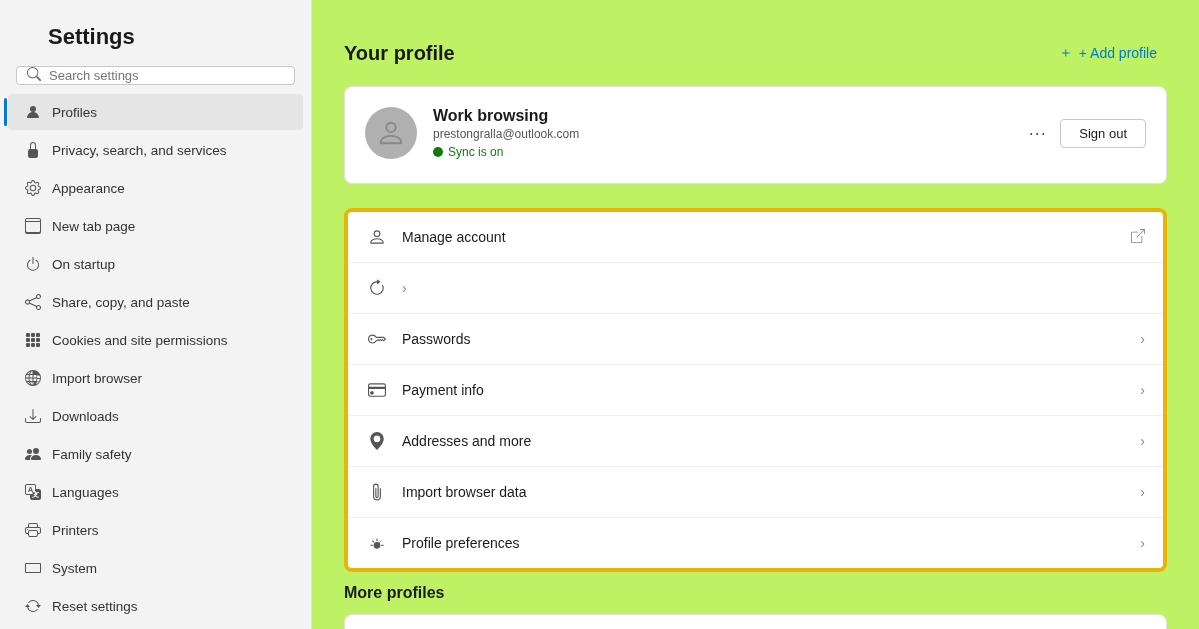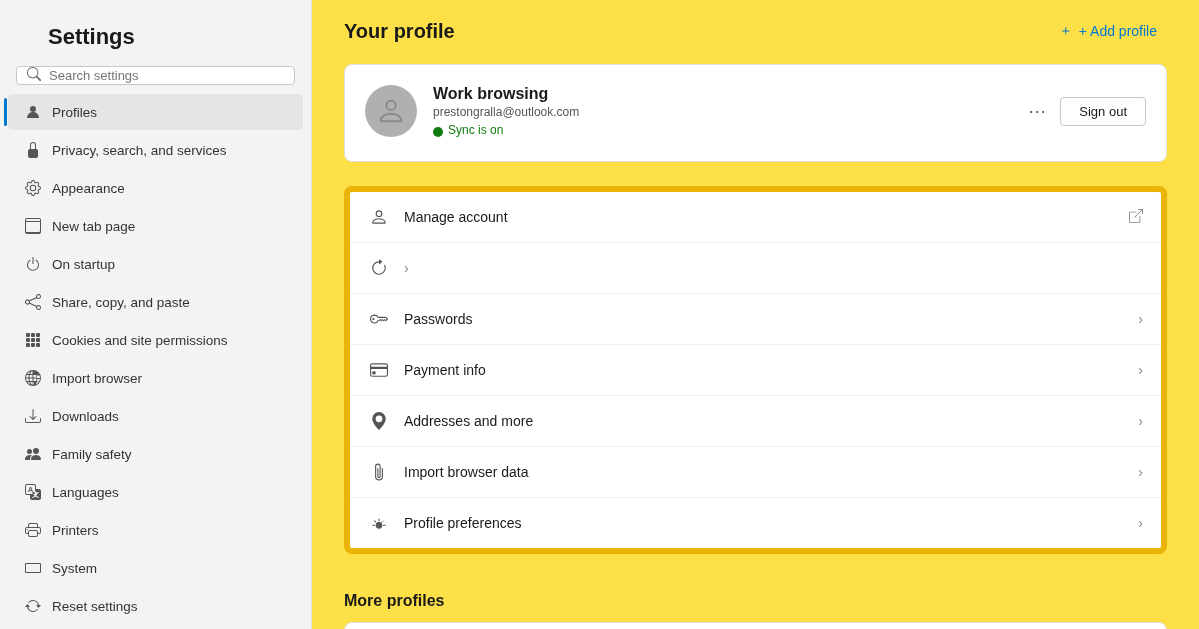--- a/index.html
+++ b/index.html
@@ -86,23 +86,23 @@
       display: flex;
       align-items: center;
       justify-content: center;
       flex-shrink: 0;
       color: #555;
     }
 
     
     .main {
       flex: 1;
-      background: #fde047;
+      background: #bef264;
       overflow-y: auto;
-      padding: 16px 32px;
+      padding: 38px 32px;
     }
     .main-header {
       display: flex;
       align-items: center;
       justify-content: space-between;
       margin-bottom: 18px;
     }
     .main-title {
       font-size: 20px;
       font-weight: 600;
@@ -153,21 +153,21 @@
       font-weight: 700;
       color: #1a1a1a;
     }
     .profile-email {
       font-size: 12px;
       color: #555;
       margin-top: 2px;
     }
     .sync-status {
       display: flex;
-      align-items: flex-end;
+      align-items: center;
       gap: 5px;
       margin-top: 4px;
       font-size: 12px;
       color: #107c10;
     }
     .sync-dot {
       width: 10px;
       height: 10px;
       background: #107c10;
       border-radius: 50%;
@@ -193,24 +193,24 @@
       border-radius: 4px;
       padding: 6px 18px;
       font-size: 13px;
       cursor: pointer;
       color: #1a1a1a;
     }
 
     
     .menu-list {
       background: #fff;
-      border: 6px solid #eab308;
+      border: 4px solid #eab308;
       border-radius: 8px;
       overflow: hidden;
-      margin-bottom: 38px;
+      margin-bottom: 12px;
     }
     .menu-item {
       display: flex;
       align-items: center;
       gap: 14px;
       padding: 14px 18px;
       cursor: pointer;
       border-bottom: 1px solid #f0f0f0;
       color: #1a1a1a;
       font-size: 14px;

